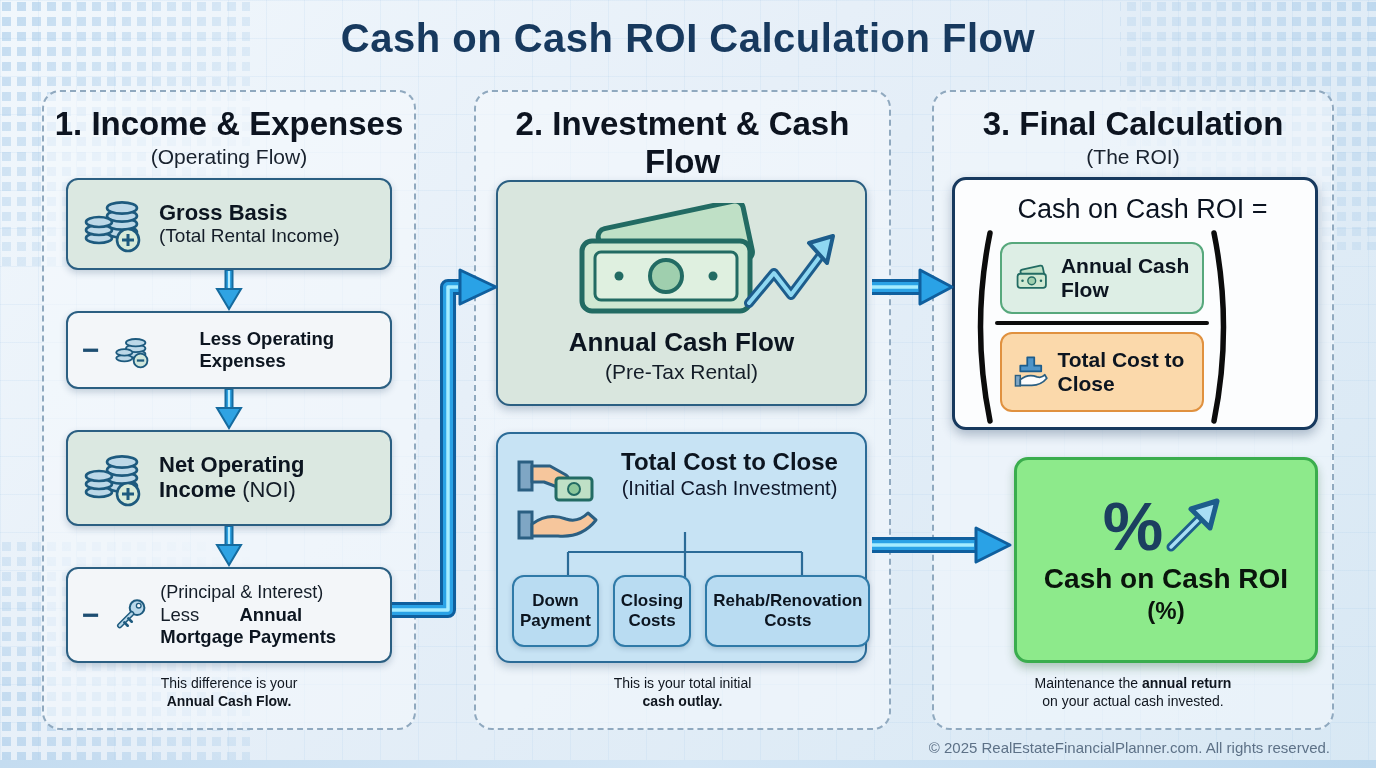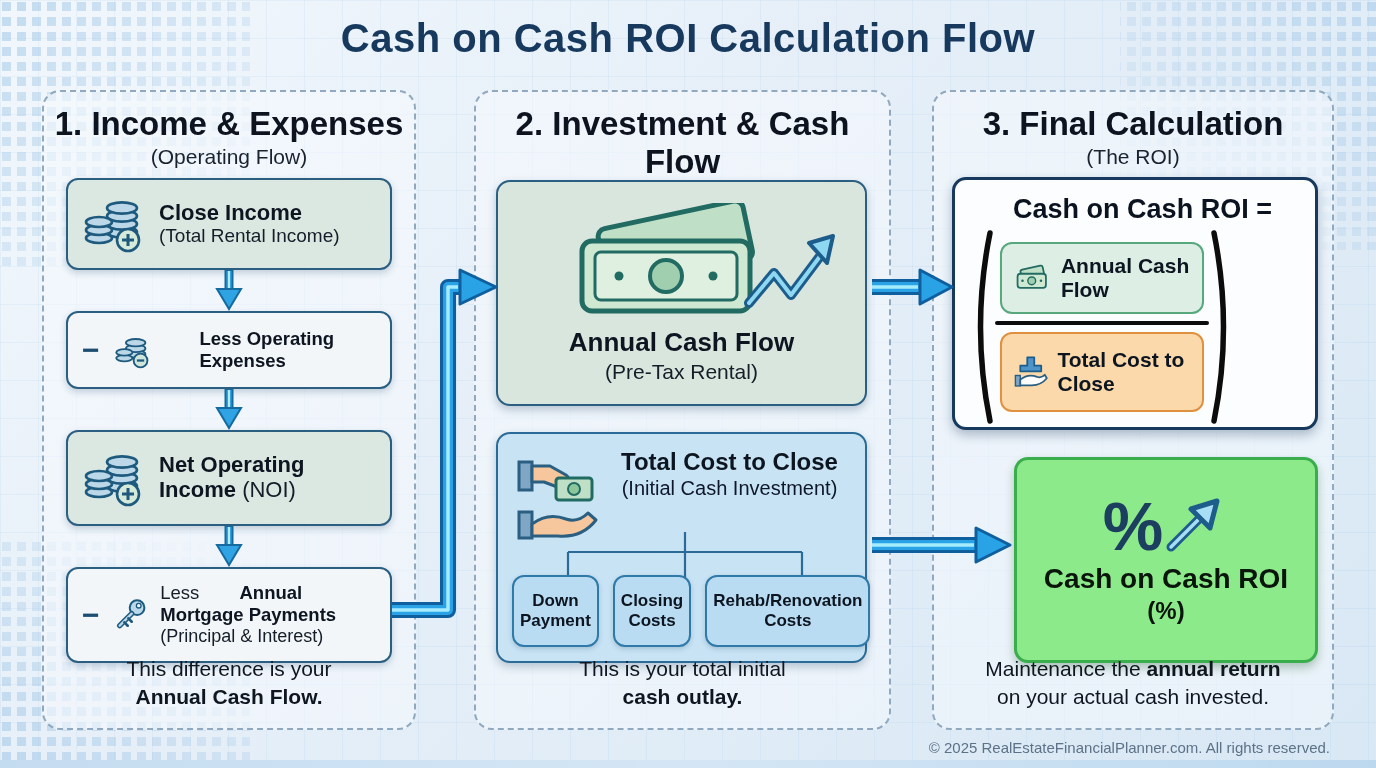--- a/index.html
+++ b/index.html
@@ -30,21 +30,21 @@
     box-shadow:0 3px 7px rgba(25,60,95,.22);}
   .bg-green{background:#dbe8e1;}
   .bg-white{background:#f3f6f9;}
   .bt{font-size:22px;font-weight:bold;color:#0c1520;line-height:1.15;}
   .bs{font-size:19px;color:#141d28;line-height:1.2;}
   .bt-sm{font-size:18.5px;font-weight:bold;color:#0c1520;line-height:1.2;margin-left:35px;}
   .bs-sm{font-size:17px;color:#141d28;line-height:1.2;}
   .minus{font-size:30px;font-weight:bold;color:#1d4e72;line-height:1;}
   .downarrow{height:41px;display:flex;align-items:center;justify-content:center;}
   .caption{position:absolute;left:0;right:0;bottom:18px;text-align:center;
-    font-size:21px;color:#10161f;line-height:1.3;}
+    font-size:14px;color:#10161f;line-height:1.3;}
   .caption b{font-weight:bold;}
   
   .acf-box{position:absolute;left:20px;right:22px;top:88px;height:226px;background:#d9e6de;
     border:2.5px solid #2b5f82;border-radius:14px;box-shadow:0 4px 9px rgba(25,60,95,.25);
     display:flex;flex-direction:column;align-items:center;justify-content:center;box-sizing:border-box;}
   .acf-box .t{font-size:26px;font-weight:bold;color:#0c1520;margin-top:8px;}
   .acf-box .s{font-size:21px;color:#141d28;margin-top:2px;}
   .cost-box{position:absolute;left:20px;right:22px;top:340px;height:231px;background:#c7e3f4;
     border:2.5px solid #2b6b97;border-radius:14px;box-shadow:0 4px 9px rgba(25,60,95,.25);box-sizing:border-box;}
   .cost-head{margin:14px 16px 0 112px;text-align:center;}
@@ -53,21 +53,21 @@
   .hands-icon{position:absolute;left:18px;top:16px;}
   .chips{position:absolute;left:14px;right:14px;bottom:14px;display:flex;gap:14px;}
   .chip{flex:1;background:#b9dcf2;border:2px solid #2f7aa8;border-radius:12px;height:72px;
     display:flex;align-items:center;justify-content:center;text-align:center;
     font-size:17px;font-weight:bold;color:#0c1520;line-height:1.15;padding:2px 6px;box-sizing:border-box;
     box-shadow:0 2px 5px rgba(25,60,95,.2);}
   .connector{position:absolute;left:0;top:0;}
   
   .formula-card{position:absolute;left:18px;width:366px;top:85px;height:253px;background:#fcfdfe;
     border:3.5px solid #17395E;border-radius:14px;box-shadow:0 5px 11px rgba(20,50,85,.3);box-sizing:border-box;}
-  .formula-card .head{font-size:27px;font-weight:bold;color:#0b1320;text-align:center;margin-top:14px;margin-left:15px;}
+  .formula-card .head{font-size:27px;font-weight:normal;color:#0b1320;text-align:center;margin-top:14px;margin-left:15px;}
   .frow{display:flex;align-items:center;justify-content:flex-start;margin:4px 0 0 14px;}
   .fstack{display:flex;flex-direction:column;align-items:center;margin:0 2px;}
   .fchip{display:flex;align-items:center;gap:10px;border-radius:12px;padding:6px 12px;box-sizing:border-box;width:204px;}
   .fchip .txt{font-size:21px;font-weight:bold;color:#0c1520;line-height:1.15;}
   .fchip-g{background:#ddeee5;border:2.5px solid #57a87c;height:72px;}
   .fchip-o{background:#fbd9ab;border:2.5px solid #e0913f;height:80px;}
   .fdivider{width:214px;height:4px;background:#0c0c0c;border-radius:2px;margin:7px 0;}
   .fmult{font-size:27px;font-weight:bold;color:#0b1320;margin-left:10px;}
   .result-box{position:absolute;left:80px;width:304px;top:365px;height:206px;background:#8dea8b;
     border:3px solid #3aad4d;border-radius:14px;box-shadow:0 5px 10px rgba(30,90,40,.3);
@@ -135,21 +135,21 @@
             <ellipse cx="40" cy="22" rx="15" ry="5.6"></ellipse>
               <ellipse cx="40" cy="14" rx="15" ry="5.6"></ellipse>
             <ellipse cx="17" cy="44" rx="13" ry="5"></ellipse>
               <ellipse cx="17" cy="36" rx="13" ry="5"></ellipse>
               <ellipse cx="17" cy="28" rx="13" ry="5"></ellipse>
           </g>
           <circle cx="46" cy="46" r="11" fill="#d6ead9" stroke="#1d5a7e" stroke-width="2.6"></circle>
           <path d="M46 40 v12 M40 46 h12" stroke="#1d5a7e" stroke-width="3" fill="none"></path>
         </svg>
         <div>
-          <div class="bt">Close Income</div>
+          <div class="bt">Gross Basis</div>
           <div class="bs">(Total Rental Income)</div>
         </div>
       </div>
 
       <div class="downarrow">
         <svg width="36" height="41" viewBox="0 0 36 41">
           <rect x="14.5" y="0" width="7" height="21" fill="#2fa3e3" stroke="#156b9f" stroke-width="2"></rect>
           <rect x="17" y="1" width="2" height="19" fill="#b5ecff"></rect>
           <polygon points="6,19 30,19 18,39" fill="#2fa3e3" stroke="#156b9f" stroke-width="2"></polygon>
         </svg>
@@ -211,22 +211,22 @@
       <div class="fbox bg-white" style="height:96px;">
         <span class="minus">−</span>
         <svg width="52" height="52" viewBox="0 0 52 52">
           <circle cx="36" cy="15" r="11" fill="#b9d8ea" stroke="#1d5a7e" stroke-width="3"></circle>
           <circle cx="38.5" cy="12" r="3.5" fill="#f3f6f9" stroke="#1d5a7e" stroke-width="2"></circle>
           <path d="M28 24 L10 42" stroke="#1d5a7e" stroke-width="8" stroke-linecap="round" fill="none"></path>
           <path d="M28 24 L10 42" stroke="#b9d8ea" stroke-width="3.5" stroke-linecap="round" fill="none"></path>
           <path d="M17 37 l5 5 M23 31 l5 5" stroke="#1d5a7e" stroke-width="4" stroke-linecap="round" fill="none"></path>
         </svg>
         <div>
+          <div class="bs-sm" style="font-size:18px;">(Principal &amp; Interest)</div>
           <div class="bs-sm" style="font-size:18.5px;"><span>Less </span><span class="bt-sm">Annual Mortgage Payments</span></div>
-          <div class="bs-sm" style="font-size:18px;">(Principal &amp; Interest)</div>
         </div>
       </div>
 
     </div>
     <div class="caption">
       <div>This difference is your</div>
       <b>Annual Cash Flow.</b>
     </div>
   </div>
 

